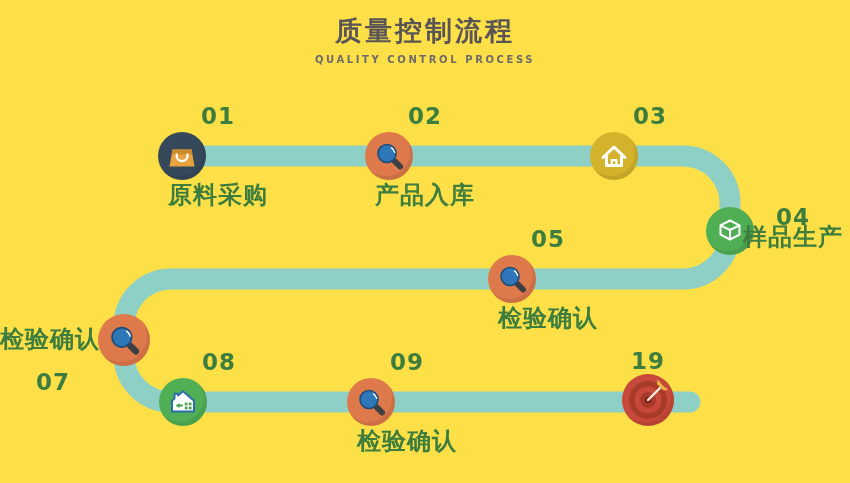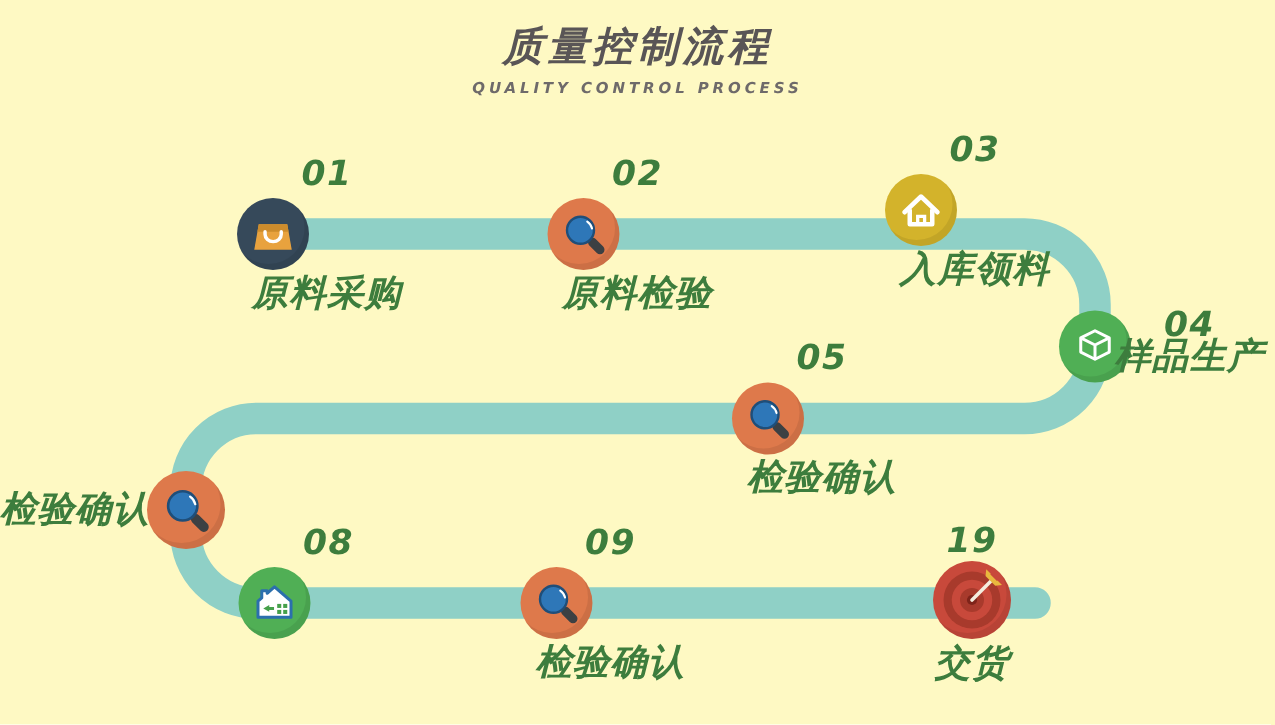--- a/index.html
+++ b/index.html
@@ -1,35 +1,35 @@
 <!DOCTYPE html>
 <html><head>
 <meta charset="utf-8">
 <style>
   html,body{margin:0;padding:0;background:#fff;}
-  .stage{position:relative;width:850px;height:483px;background:#fef9c3;overflow:hidden;
-         font-family:"DejaVu Sans","Liberation Sans",sans-serif;font-style:italic;}
+  .stage{position:relative;width:850px;height:483px;background:#fde047;overflow:hidden;
+         font-family:"DejaVu Sans","Liberation Sans",sans-serif;}
   
   .hdr{position:absolute;top:0;left:0;width:100%;text-align:center;}
   .title{margin-top:13px;font-size:27px;font-weight:bold;letter-spacing:3px;color:#595556;}
   .subtitle{margin-top:5px;font-size:10px;font-weight:bold;letter-spacing:2.6px;color:#6E6A6A;}
   
   .flowpath{position:absolute;left:0;top:0;}
   
   .num{font-size:23px;font-weight:bold;color:#3D7D3D;text-align:center;line-height:24px;letter-spacing:1px;}
   .label{font-size:24px;font-weight:bold;color:#3D7D3D;text-align:center;line-height:21px;letter-spacing:1px;}
   
   .node{position:absolute;width:120px;display:flex;flex-direction:column;}
   .circle{width:48px;height:48px;border-radius:50%;flex:none;
           box-shadow:inset -3px -4px 0 rgba(0,0,0,0.08);}
   .node .circle{margin:4px 0 5px;}
   .big{width:52px;height:52px;}
   .abs{position:absolute;}
   
-  .n1{left:158px;top:104px}  .n2{left:365px;top:104px}  .n3{left:590px;top:88px}
+  .n1{left:158px;top:104px}  .n2{left:365px;top:104px}  .n3{left:590px;top:104px}
   .n5{left:488px;top:227px}  .n6{left:253px;top:227px}
   .n8{left:159px;top:350px}  .n9{left:347px;top:350px}
   
   .c4{left:706px;top:207px}
   .t4num{left:733px;top:205px;width:120px}
   .t4label{left:733px;top:227px;width:120px}
   .c7{left:98px;top:314px}
   .t7label{left:0px;top:329px;width:100px}
   .t7num{left:3px;top:370px;width:100px}
   .c10{left:622px;top:374px}
@@ -71,33 +71,32 @@
 
   <div class="node n2">
     <div class="num">02</div>
     <div class="circle c-orange">
       <svg viewBox="0 0 48 48">
         <line x1="30" y1="29.5" x2="35" y2="34.5" stroke="#3C4043" stroke-width="6" stroke-linecap="round"></line>
         <circle cx="22" cy="21.5" r="9" fill="#2E77B8" stroke="#1F4E79" stroke-width="1.6"></circle>
         <path d="M26.5 15.8 a7.6 7.6 0 0 1 3.2 4.6" fill="none" stroke="#fff" stroke-width="1.4" stroke-linecap="round"></path>
       </svg>
     </div>
-    <div class="label">原料检验</div>
+    <div class="label">产品入库</div>
   </div>
 
   <div class="node n3">
     <div class="num">03</div>
     <div class="circle c-gold">
       <svg viewBox="0 0 48 48">
         <path d="M13 25.5 L24 15 L35 25.5" fill="none" stroke="#fff" stroke-width="3" stroke-linecap="round" stroke-linejoin="round"></path>
         <path d="M16.5 23.5 v10 h15 v-10" fill="none" stroke="#fff" stroke-width="3" stroke-linejoin="round"></path>
         <path d="M21.8 33.5 v-5.3 h4.6 v5.3" fill="none" stroke="#fff" stroke-width="2.2"></path>
       </svg>
     </div>
-    <div class="label">入库领料</div>
   </div>
 
   <div class="circle c-green abs c4">
     <svg viewBox="0 0 48 48">
       <path d="M24 13.5 l9.5 4.8 v9.4 L24 32.5 l-9.5 -4.8 v-9.4 z" fill="none" stroke="#fff" stroke-width="2" stroke-linejoin="round"></path>
       <path d="M14.5 18.3 L24 23 l9.5 -4.7 M24 23 v9.5" fill="none" stroke="#fff" stroke-width="2" stroke-linejoin="round"></path>
     </svg>
   </div>
   <div class="num abs t4num">04</div>
   <div class="label abs t4label">样品生产</div>
@@ -116,20 +115,21 @@
 
 
   <div class="circle c-orange big abs c7">
     <svg viewBox="0 0 48 48">
       <line x1="30" y1="29.5" x2="35" y2="34.5" stroke="#3C4043" stroke-width="6" stroke-linecap="round"></line>
       <circle cx="22" cy="21.5" r="9" fill="#2E77B8" stroke="#1F4E79" stroke-width="1.6"></circle>
       <path d="M26.5 15.8 a7.6 7.6 0 0 1 3.2 4.6" fill="none" stroke="#fff" stroke-width="1.4" stroke-linecap="round"></path>
     </svg>
   </div>
   <div class="label abs t7label">检验确认</div>
+  <div class="num abs t7num">07</div>
 
   <div class="node n8">
     <div class="num">08</div>
     <div class="circle c-green">
       <svg viewBox="0 0 48 48">
         <path d="M13 33.5 V22.8 L15.5 20.6 V15.8 h3.6 v1.7 L24 13.2 L35 22.8 V33.5 z" fill="#fff" stroke="#2B6FAD" stroke-width="2" stroke-linejoin="round"></path>
         <path d="M16.5 27.6 l4 -2.3 v1.3 h3.2 v2 h-3.2 v1.3 z" fill="#45A04A"></path>
         <g fill="#45A04A">
           <rect x="25.8" y="24.6" width="2.7" height="2.7"></rect>
           <rect x="29.8" y="24.6" width="2.7" height="2.7"></rect>
@@ -157,15 +157,14 @@
     <svg viewBox="0 0 52 52">
       <circle cx="26" cy="26" r="19" fill="#A83A2C"></circle>
       <circle cx="26" cy="26" r="13.5" fill="#C8493B"></circle>
       <circle cx="26" cy="26" r="8" fill="#A83A2C"></circle>
       <circle cx="26" cy="26" r="3.4" fill="#7E241A"></circle>
       <line x1="26" y1="26" x2="39.5" y2="12.5" stroke="#F4EDDE" stroke-width="2.4" stroke-linecap="round"></line>
       <path d="M35.5 5.5 L46 16 L41.5 16.5 L35 10 z" fill="#E9B83E"></path>
       <path d="M38.5 8.5 L43 13" stroke="#C8493B" stroke-width="1"></path>
     </svg>
   </div>
-  <div class="label abs t10label">交货</div>
 
 </div>
 
 </body></html>

